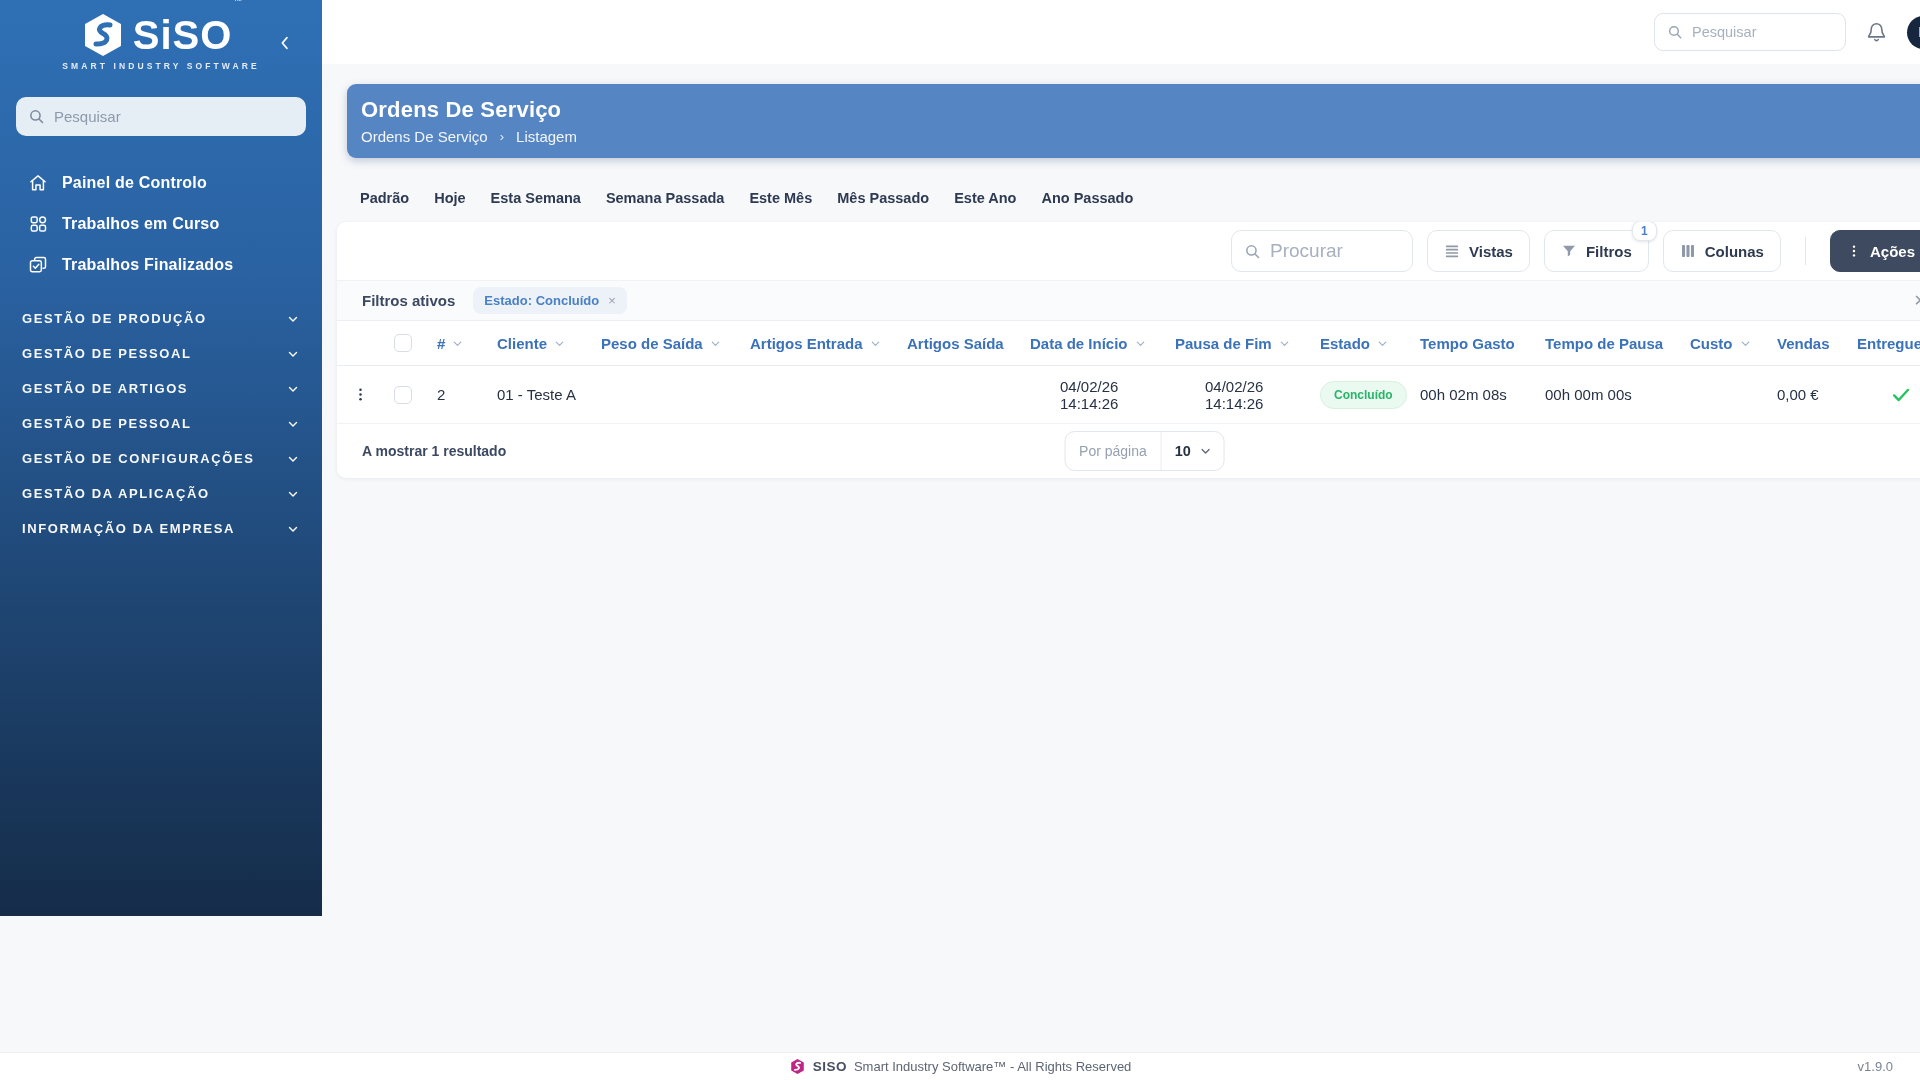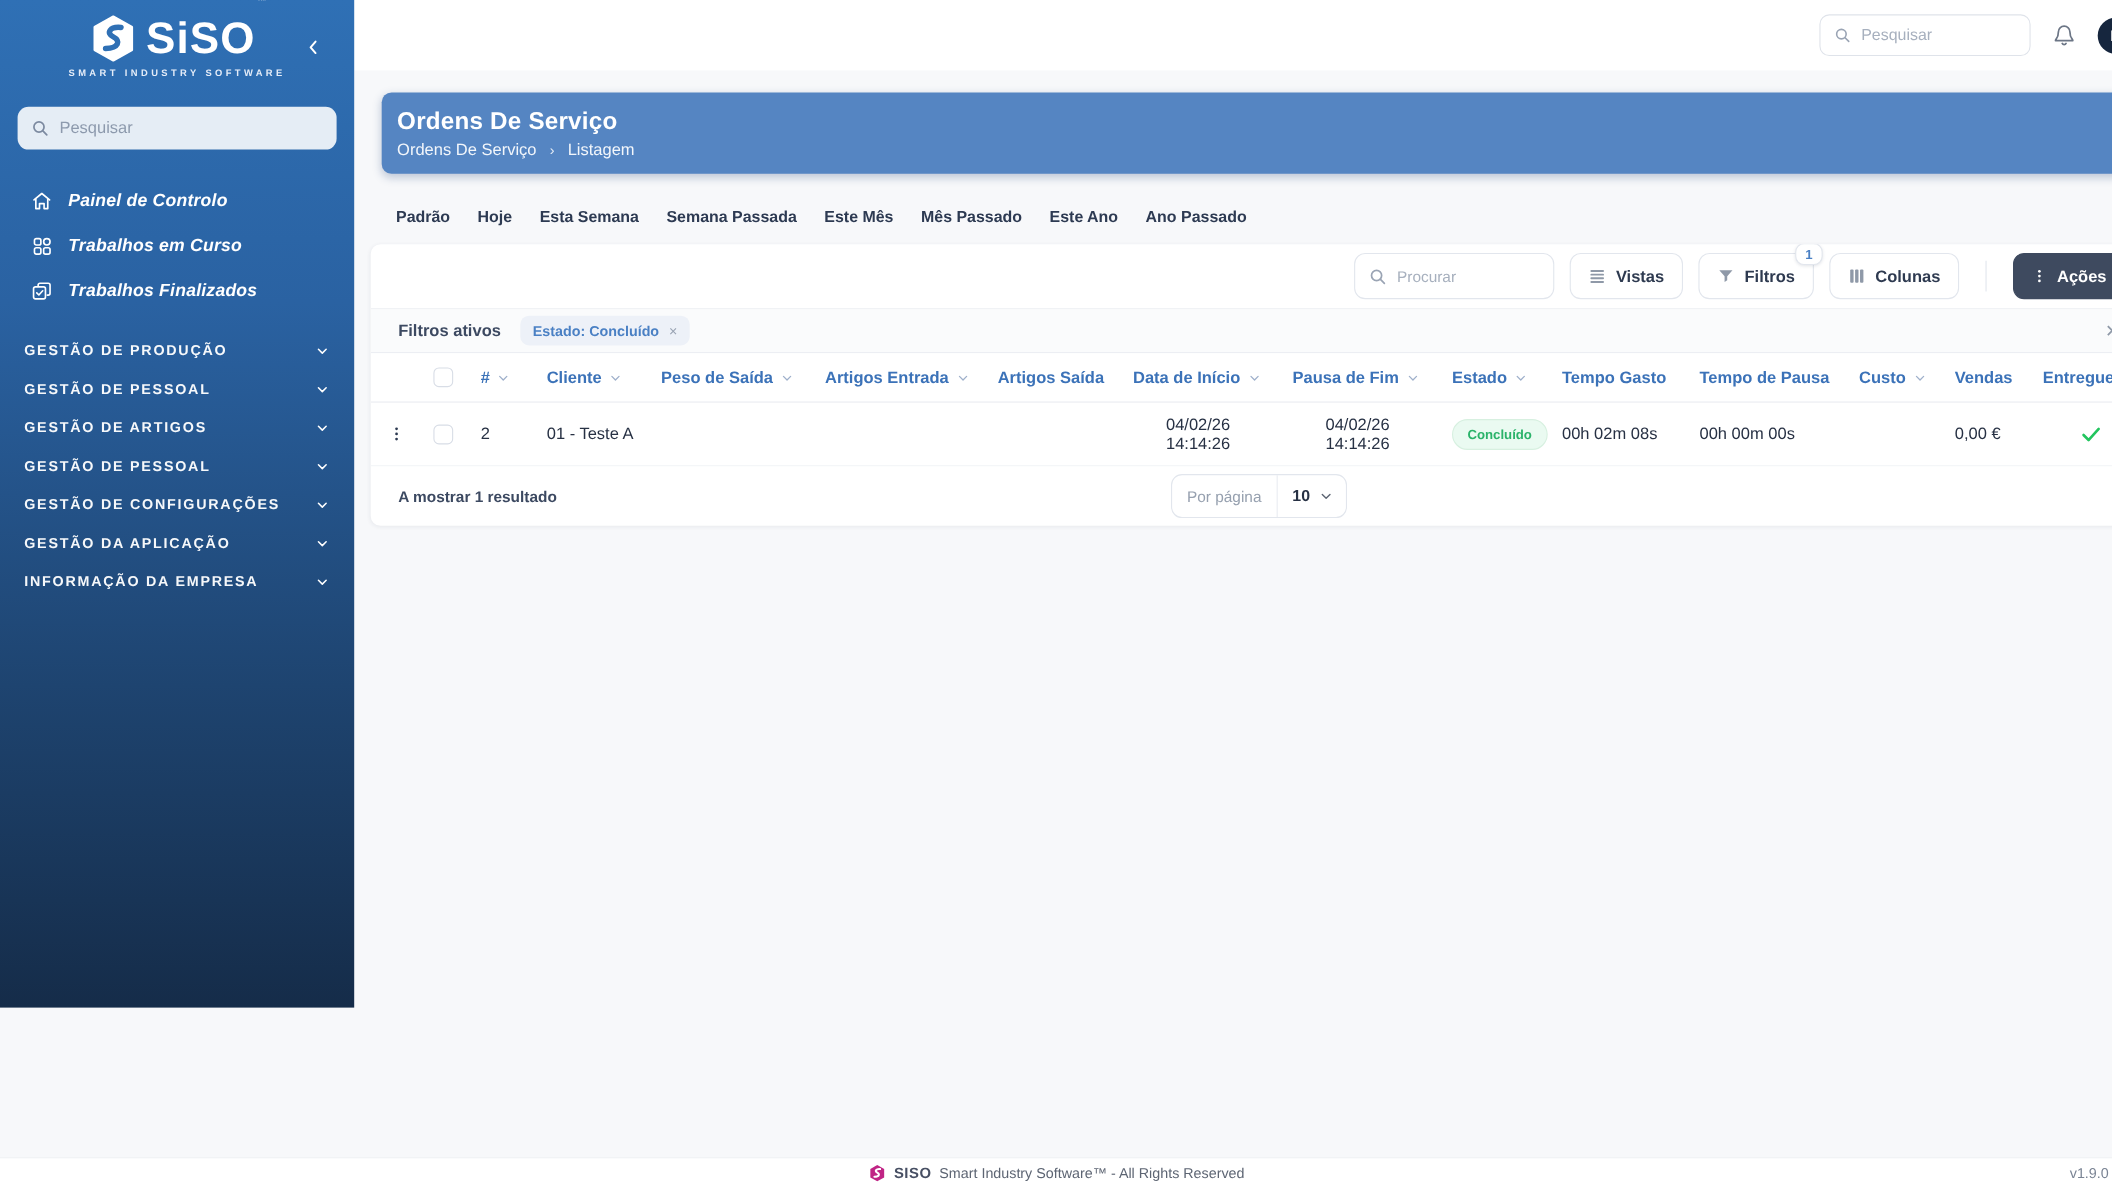--- a/index.html
+++ b/index.html
@@ -18,21 +18,21 @@
   .logo-row { display:flex; align-items:center; gap:7px; }
   .brand-text { font-size:40px; font-weight:bold; letter-spacing:1px; line-height:1; }
   .brand-tm { font-size:9px; vertical-align:top; position:relative; top:-18px; left:1px; }
   .tagline { margin-top:3px; font-size:8.5px; letter-spacing:3.1px; color:#e4ecf8; font-weight:bold; }
   .side-search { margin:26px 16px 0 16px; height:39px; background:rgba(255,255,255,.88);
     border-radius:10px; display:flex; align-items:center; padding:0 12px; gap:9px; }
   .side-search svg { flex:0 0 auto; }
   .side-search input { border:0; outline:0; background:transparent; flex:1;
     font-size:15px; color:#3a4a63; font-family:inherit; }
   .side-search input::placeholder { color:#8d9aad; }
-  .menu { margin-top:26px;font-style:italic; }
+  .menu { margin-top:26px; }
   .menu-item { display:flex; align-items:center; gap:14px; padding:10px 16px 10px 27px;
     font-size:16px; font-weight:bold; letter-spacing:.2px; cursor:pointer; }
   .menu-item .mi-icon { width:21px; height:21px; display:flex; align-items:center; justify-content:center; }
   .sections { margin-top:16px; }
   .section-item { display:flex; align-items:center; justify-content:space-between;
     padding:10px 22px 10px 22px; font-size:13px; font-weight:bold; letter-spacing:1.6px;
     color:rgba(255,255,255,.96); cursor:pointer; }
 
   
   .main { flex:1; display:flex; flex-direction:column; background:#f7f8fa; }
@@ -59,21 +59,21 @@
     font-weight:bold; color:#2d3a52; }
   .quick-filters span { cursor:pointer; }
 
   .card { margin:16px 10px 0 15px; background:#fff; border-radius:9px;
     box-shadow:0 1px 4px rgba(25,40,70,.07); overflow:hidden; }
 
   .toolbar { height:58px; display:flex; align-items:center; justify-content:flex-end;
     padding:0 20px; gap:14px; }
   .toolbar-search { width:182px; height:42px; border:1px solid #e2e6ed; border-radius:10px;
     display:flex; align-items:center; padding:0 12px; gap:9px; }
-  .toolbar-search input { border:0; outline:0; flex:1; min-width:0; font-size:14px;
+  .toolbar-search input { border:0; outline:0; flex:1; min-width:0; font-size:19px;
     color:#3a4a63; font-family:inherit; }
   .toolbar-search input::placeholder { color:#a7b0be; }
   .tb-btn { position:relative; height:42px; border:1px solid #e2e6ed; border-radius:10px;
     background:#fff; display:flex; align-items:center; gap:9px; padding:0 16px;
     font-size:15px; font-weight:bold; color:#2e3a50; font-family:inherit; cursor:pointer; }
   .tb-btn .badge { position:absolute; top:-10px; right:-9px; background:#fff;
     border:1px solid #e2e6ed; border-radius:8px; color:#4a80c4; font-size:12px;
     font-weight:bold; padding:2px 8px; box-shadow:0 1px 3px rgba(25,40,70,.12); }
   .tb-btn.dark { background:var(--button_dark,#3e4a5f); border-color:var(--button_dark,#3e4a5f); color:#fff; }
   .vdivider { width:1px; height:28px; background:#e2e6ed; margin:0 10px; }
@@ -117,21 +117,21 @@
   .pp-sep { width:1px; height:100%; background:#e9ecf1; }
   .pp-value { font-size:14.5px; font-weight:bold; color:#273144; padding:0 8px 0 13px; }
   .per-page .chev { margin-right:11px; display:flex; }
 
   
   .app-footer { height:28px; background:#fff; display:flex; align-items:center;
     justify-content:center; position:relative; border-top:1px solid #eef0f3; }
   .f-center { display:flex; align-items:center; gap:7px; }
   .f-brand { font-size:13.5px; font-weight:bold; color:#474f63; letter-spacing:.5px; }
   .f-text { font-size:13px; color:#5d6573; }
-  .version { position:absolute; right:3px; font-size:13px; color:#7a8494; }
+  .version { position:absolute; right:27px; font-size:13px; color:#7a8494; }
 </style>
 </head>
 <body>
 
 <div class="app">
 
   <aside class="sidebar">
     <div class="collapse-btn">
       <span style="display:flex;">
         <svg width="18" height="18" viewBox="0 0 24 24" fill="none" stroke="#fff" stroke-width="2.4" stroke-linecap="round" stroke-linejoin="round">

